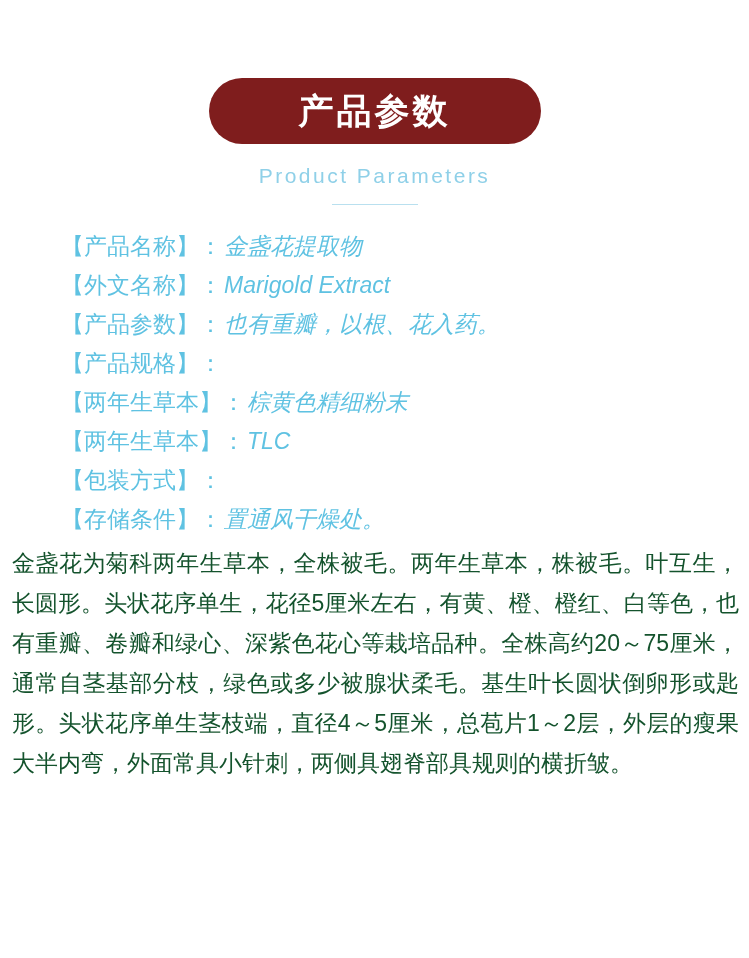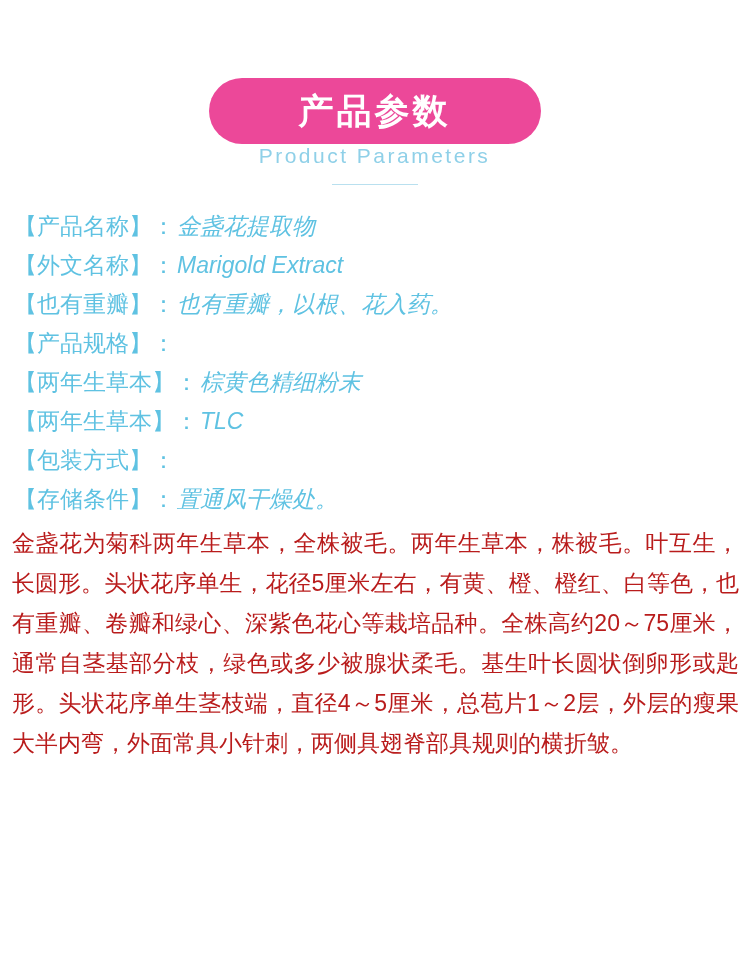--- a/index.html
+++ b/index.html
@@ -24,33 +24,33 @@
   
   .banner-wrap {
     padding-top: 78px;
     display: flex;
     justify-content: center;
   }
   .banner {
     width: 332px;
     height: 66px;
     border-radius: 34px;
-    background: #ec4899;
+    background: #7f1d1d;
     display: flex;
     align-items: center;
     justify-content: center;
   }
   .banner-title {
     color: #ffffff;
     font-size: 35px;
     font-weight: bold;
     letter-spacing: 3px;
   }
   .subtitle {
-    margin-top: 0;
+    margin-top: 20px;
     text-align: center;
     color: #8fd0e8;
     font-size: 21px;
     letter-spacing: 2.5px;
   }
   .rule-wrap {
     display: flex;
     justify-content: center;
     margin-top: 16px;
   }
@@ -65,37 +65,38 @@
     margin-top: 22px;
     padding: 0 14px 0 14px;
   }
   .param-row {
     display: flex;
     align-items: baseline;
     font-size: 23px;
     line-height: 39px;
     color: #5fc2e2;
     white-space: nowrap;
+    margin-left: 47px;
   }
   .param-key {
     color: #5fc2e2;
   }
   .param-val {
     color: #5fc2e2;
     margin-left: 2px;
     font-style: italic;
   }
 
   
   .desc {
     margin-top: 4px;
     padding: 0 10px 0 12px;
     font-size: 23px;
     line-height: 40px;
-    color: #b91c1c;
+    color: #14532d;
     text-align: justify;
     text-justify: inter-ideograph;
   }
 </style>
 </head>
 <body>
 
 <div class="page">
 
   <div class="banner-wrap">
@@ -116,21 +117,21 @@
       <span class="param-key">【产品名称】：</span>
       <span class="param-val">金盏花提取物</span>
     </div>
 
     <div class="param-row">
       <span class="param-key">【外文名称】：</span>
       <span class="param-val">Marigold Extract</span>
     </div>
 
     <div class="param-row">
-      <span class="param-key">【也有重瓣】：</span>
+      <span class="param-key">【产品参数】：</span>
       <span class="param-val">也有重瓣，以根、花入药。</span>
     </div>
 
     <div class="param-row">
       <span class="param-key">【产品规格】：</span>
     </div>
 
     <div class="param-row">
       <span class="param-key">【两年生草本】：</span>
       <span class="param-val"> 棕黄色精细粉末</span>

